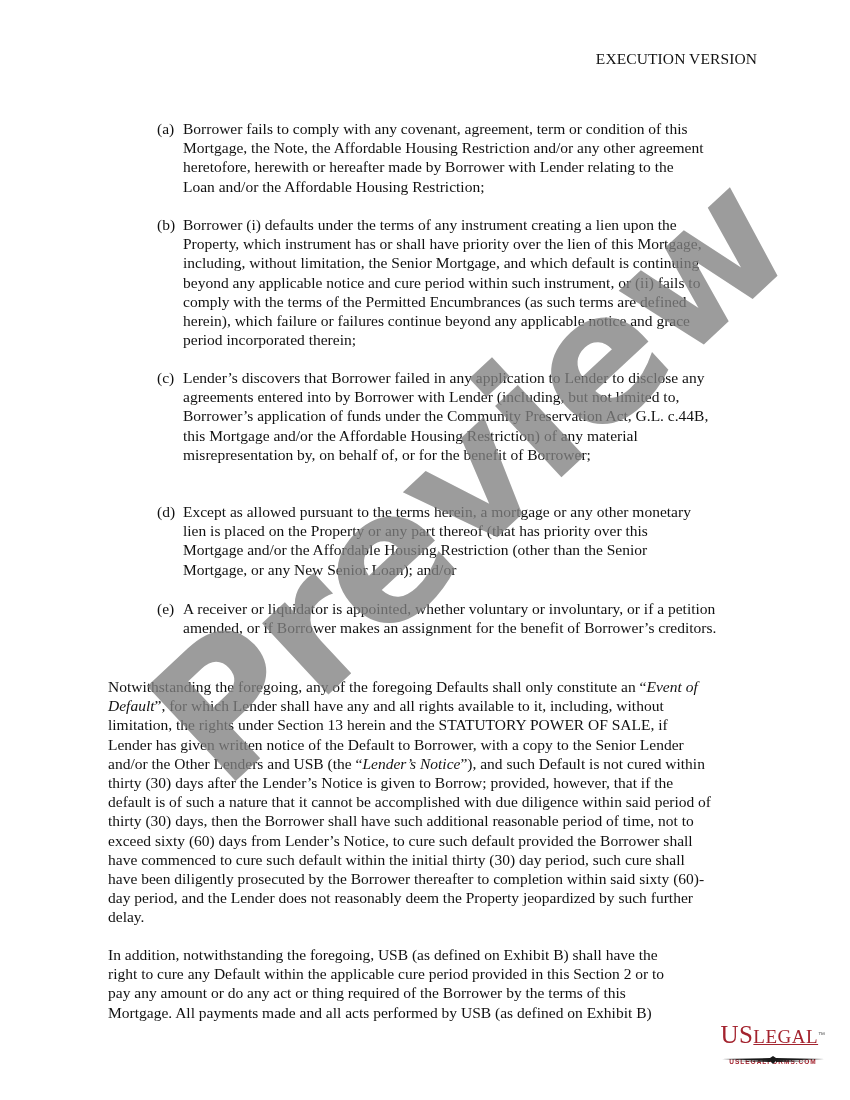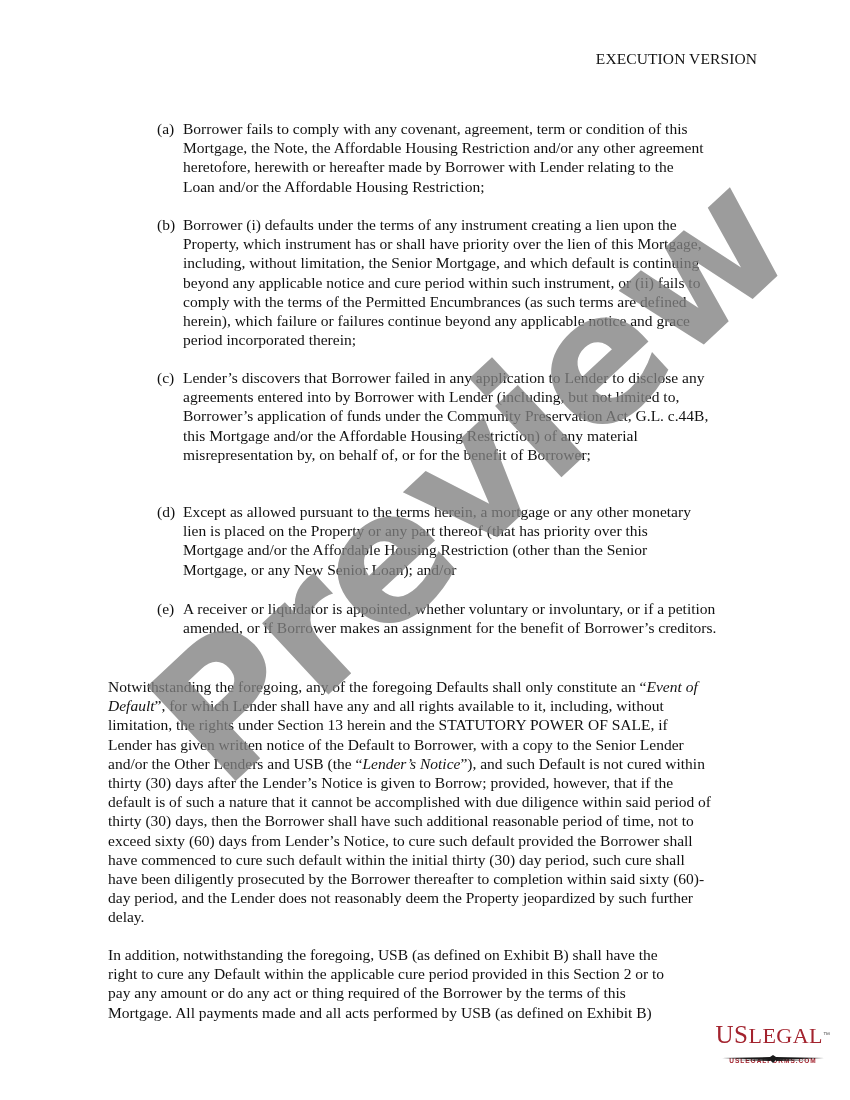--- a/index.html
+++ b/index.html
@@ -14,21 +14,21 @@
   .para { position: absolute; left: 100px; width: 660px; }
   .para i { font-style: italic; margin-top: 39px; }
   .line { display: block; white-space: nowrap; }
   .watermark { position: absolute; left: 80px; top: 420px; width: 700px; text-align: center;
                transform: rotate(-43deg); transform-origin: 50% 50%;
                font-family: "DejaVu Sans", "Liberation Sans", sans-serif; font-weight: bold;
                font-size: 178px; color: rgba(128,128,128,0.78); letter-spacing: -2px;
                pointer-events: none; line-height: 1; }
   .logo { position: absolute; left: 706px; top: 1022px; width: 118px; height: 48px; text-align: center; }
   .logo-main { font-family: "Liberation Serif", serif; font-size: 25px; color: #a3232e; letter-spacing: 0.5px; line-height: 26px; }
-  .logo-main .small { font-size: 22px; }
+  .logo-main .small { font-size: 19px; text-decoration: underline; }
   .logo-tm { font-size: 7px; vertical-align: top; color: #555; font-family: "Liberation Sans", sans-serif; }
   .logo-wing { height: 8px; position: relative; }
   .logo-url { font-family: "Liberation Sans", sans-serif; font-size: 6.5px; font-weight: bold; color: #a3232e; letter-spacing: 1px; }
 </style>
 </head>
 <body>
 
 <div class="page">
 
   <div class="header">EXECUTION VERSION</div>

